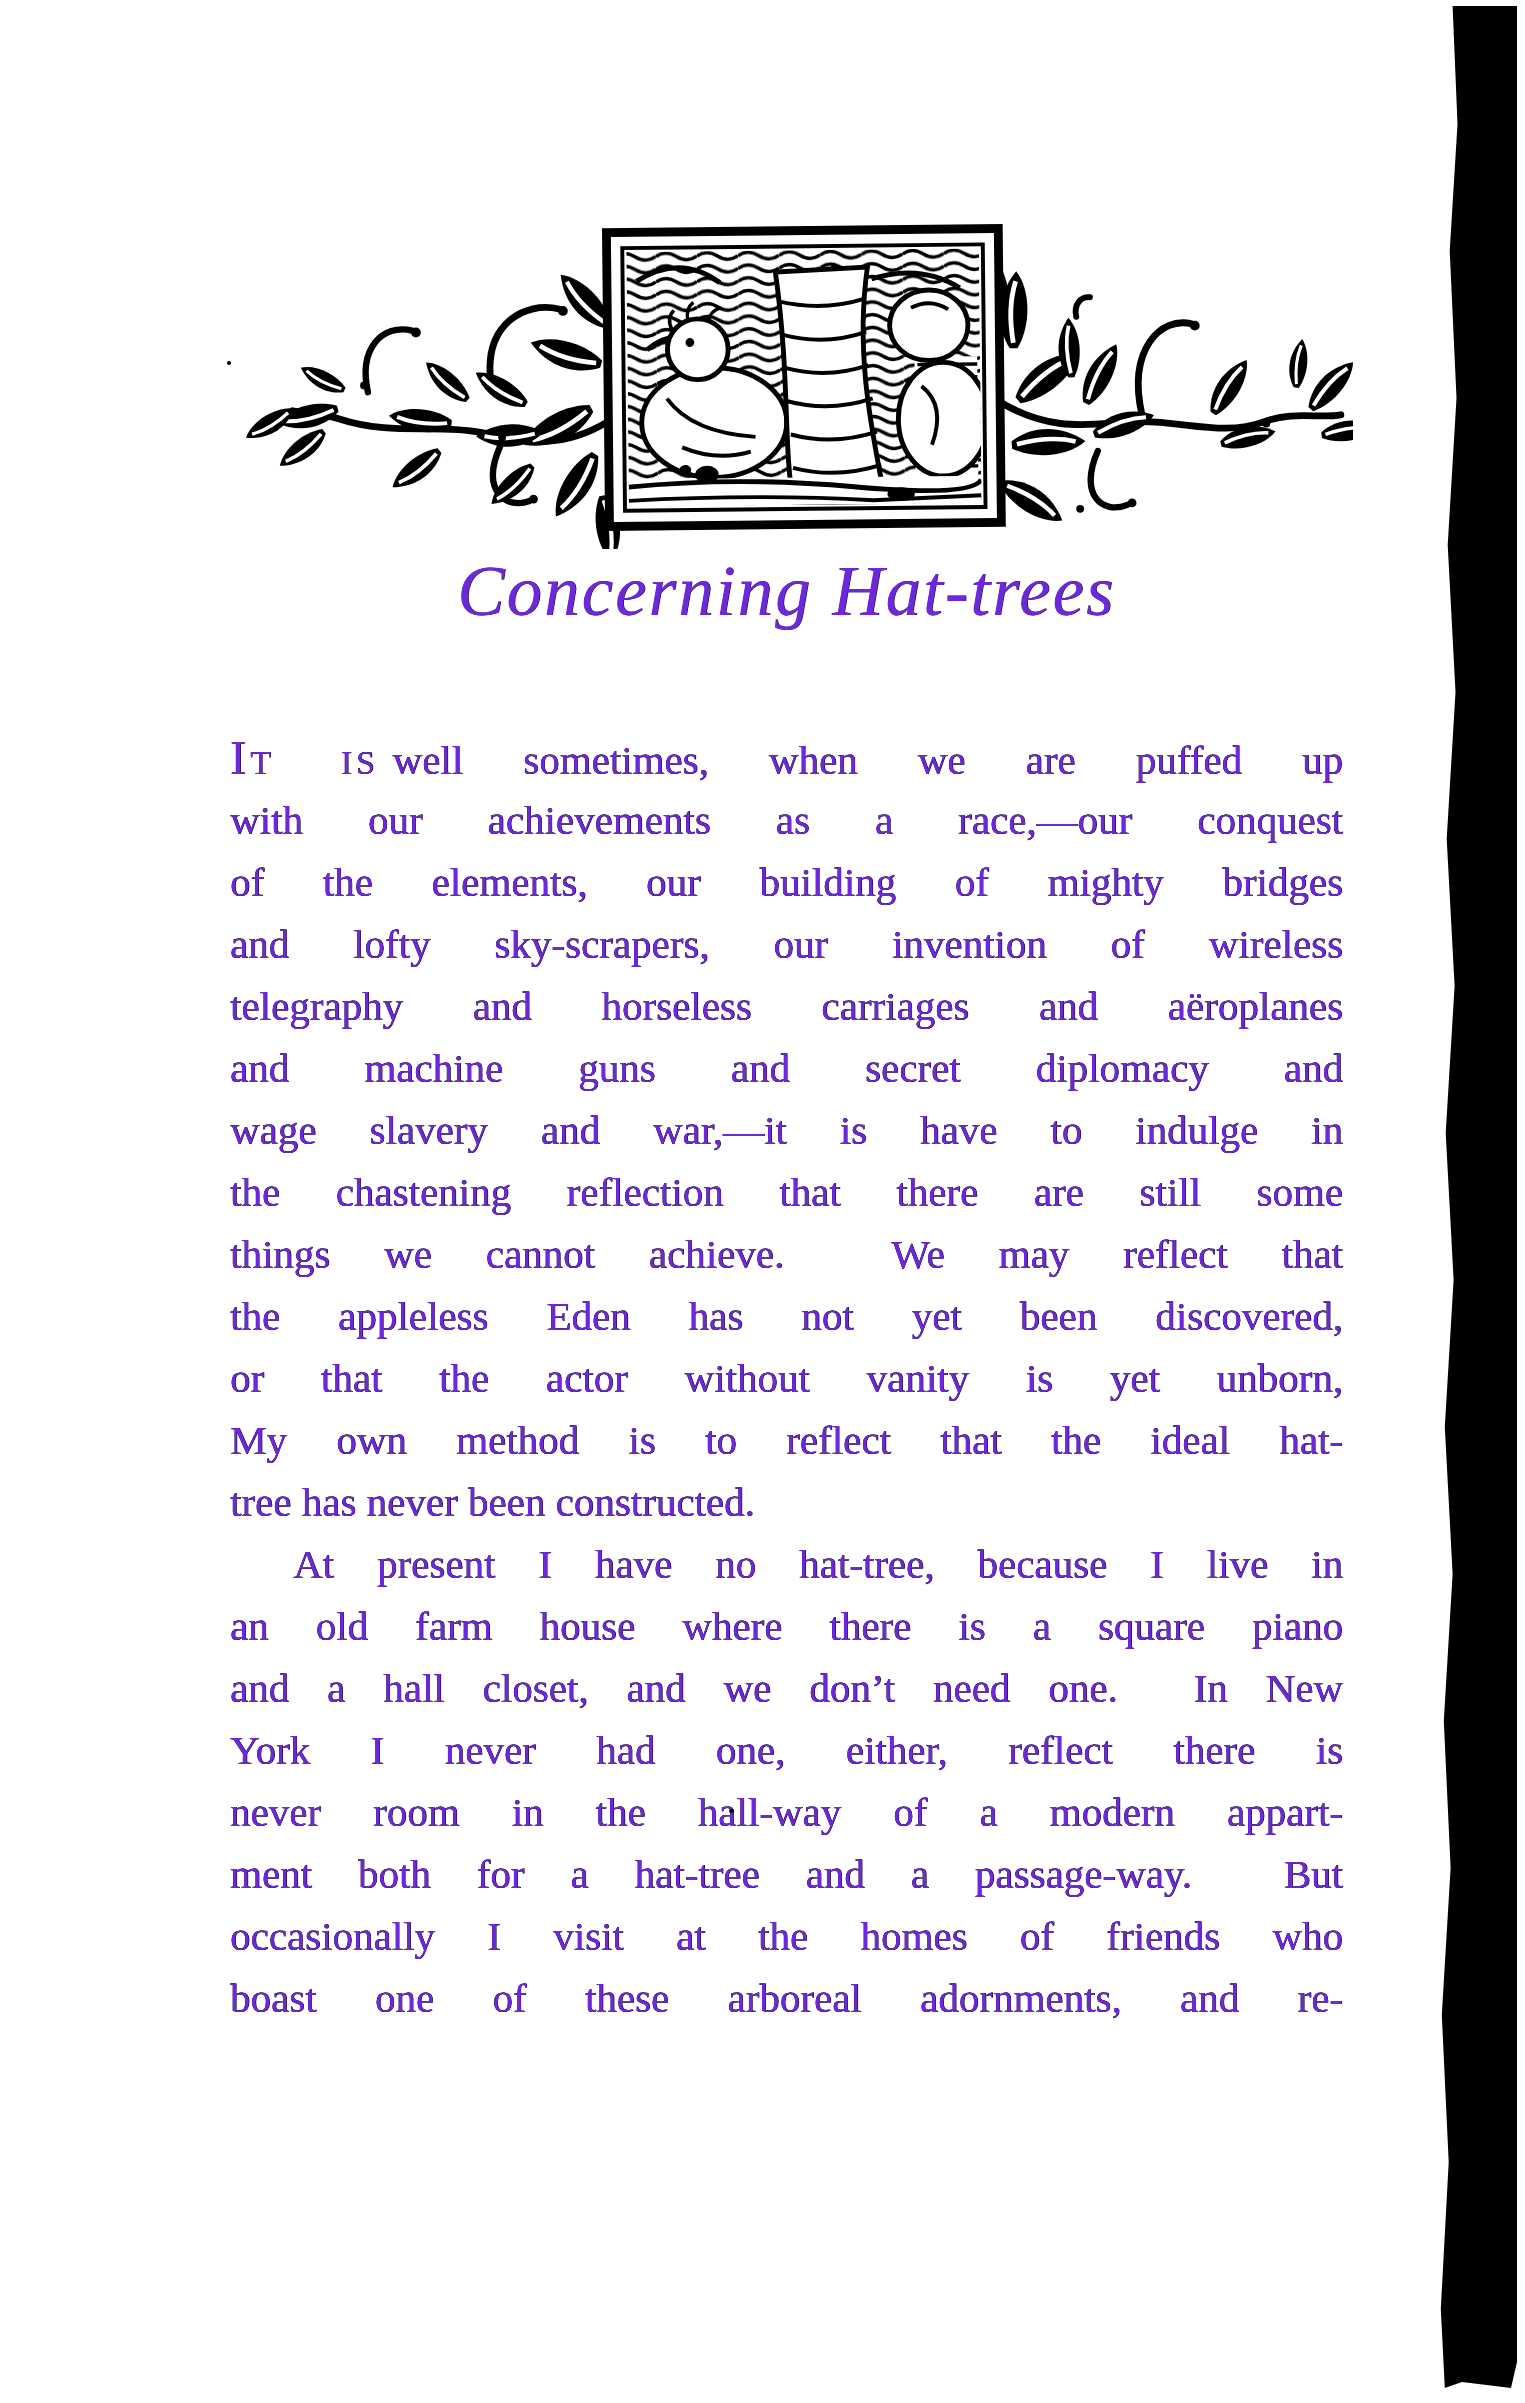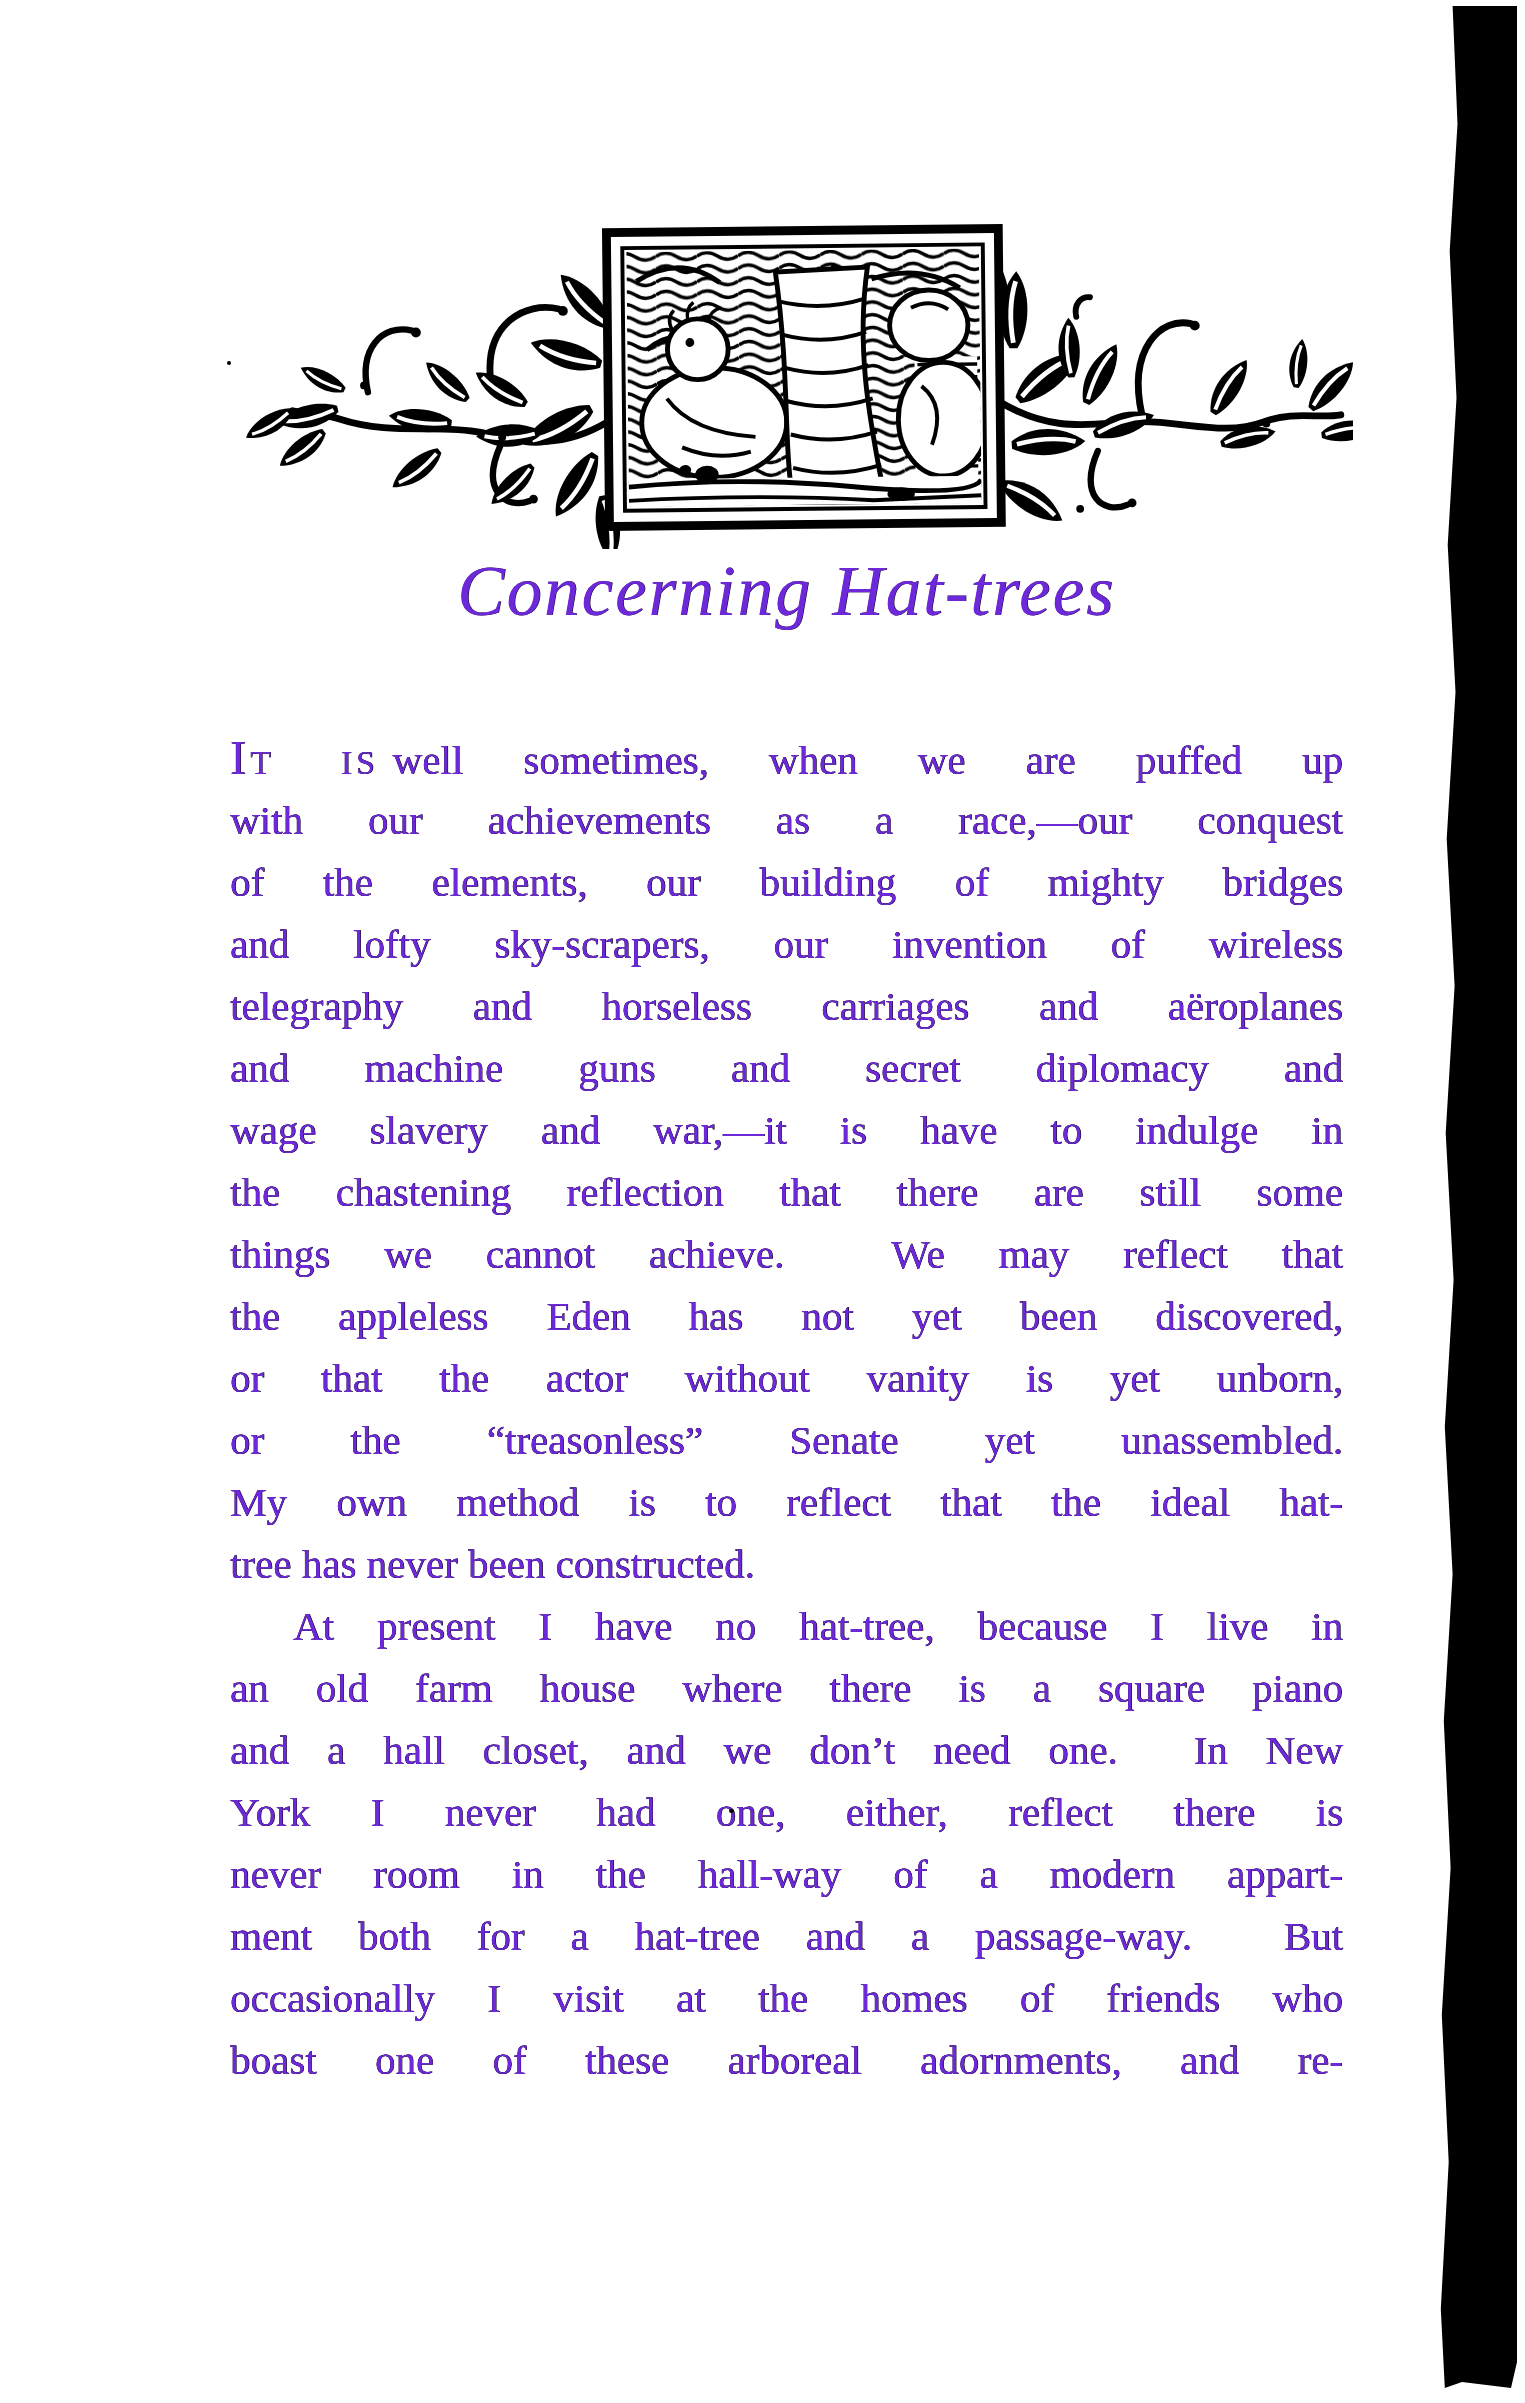--- a/index.html
+++ b/index.html
@@ -188,21 +188,20 @@
     <div class="tl">with our achievements as a race,—our conquest</div>
     <div class="tl">of the elements, our building of mighty bridges</div>
     <div class="tl">and lofty sky-scrapers, our invention of wireless</div>
     <div class="tl">telegraphy and horseless carriages and aëroplanes</div>
     <div class="tl">and machine guns and secret diplomacy and</div>
     <div class="tl">wage slavery and war,—it is have to indulge in</div>
     <div class="tl">the chastening reflection that there are still some</div>
     <div class="tl">things we cannot achieve.&nbsp; We may reflect that</div>
     <div class="tl">the appleless Eden has not yet been discovered,</div>
     <div class="tl">or that the actor without vanity is yet unborn,</div>
-    <div class="tl">or the “treasonless” Senate yet unassembled.</div>
     <div class="tl">My own method is to reflect that the ideal hat-</div>
     <div class="tl flush">tree has never been constructed.</div>
     <div class="tl indent">At present I have no hat-tree, because I live in</div>
     <div class="tl">an old farm house where there is a square piano</div>
     <div class="tl">and a hall closet, and we don’t need one.&nbsp; In New</div>
     <div class="tl">York I never had one, either, reflect there is</div>
     <div class="tl">never room in the hall-way of a modern appart-</div>
     <div class="tl">ment both for a hat-tree and a passage-way.&nbsp; But</div>
     <div class="tl">occasionally I visit at the homes of friends who</div>
     <div class="tl">boast one of these arboreal adornments, and re-</div>

